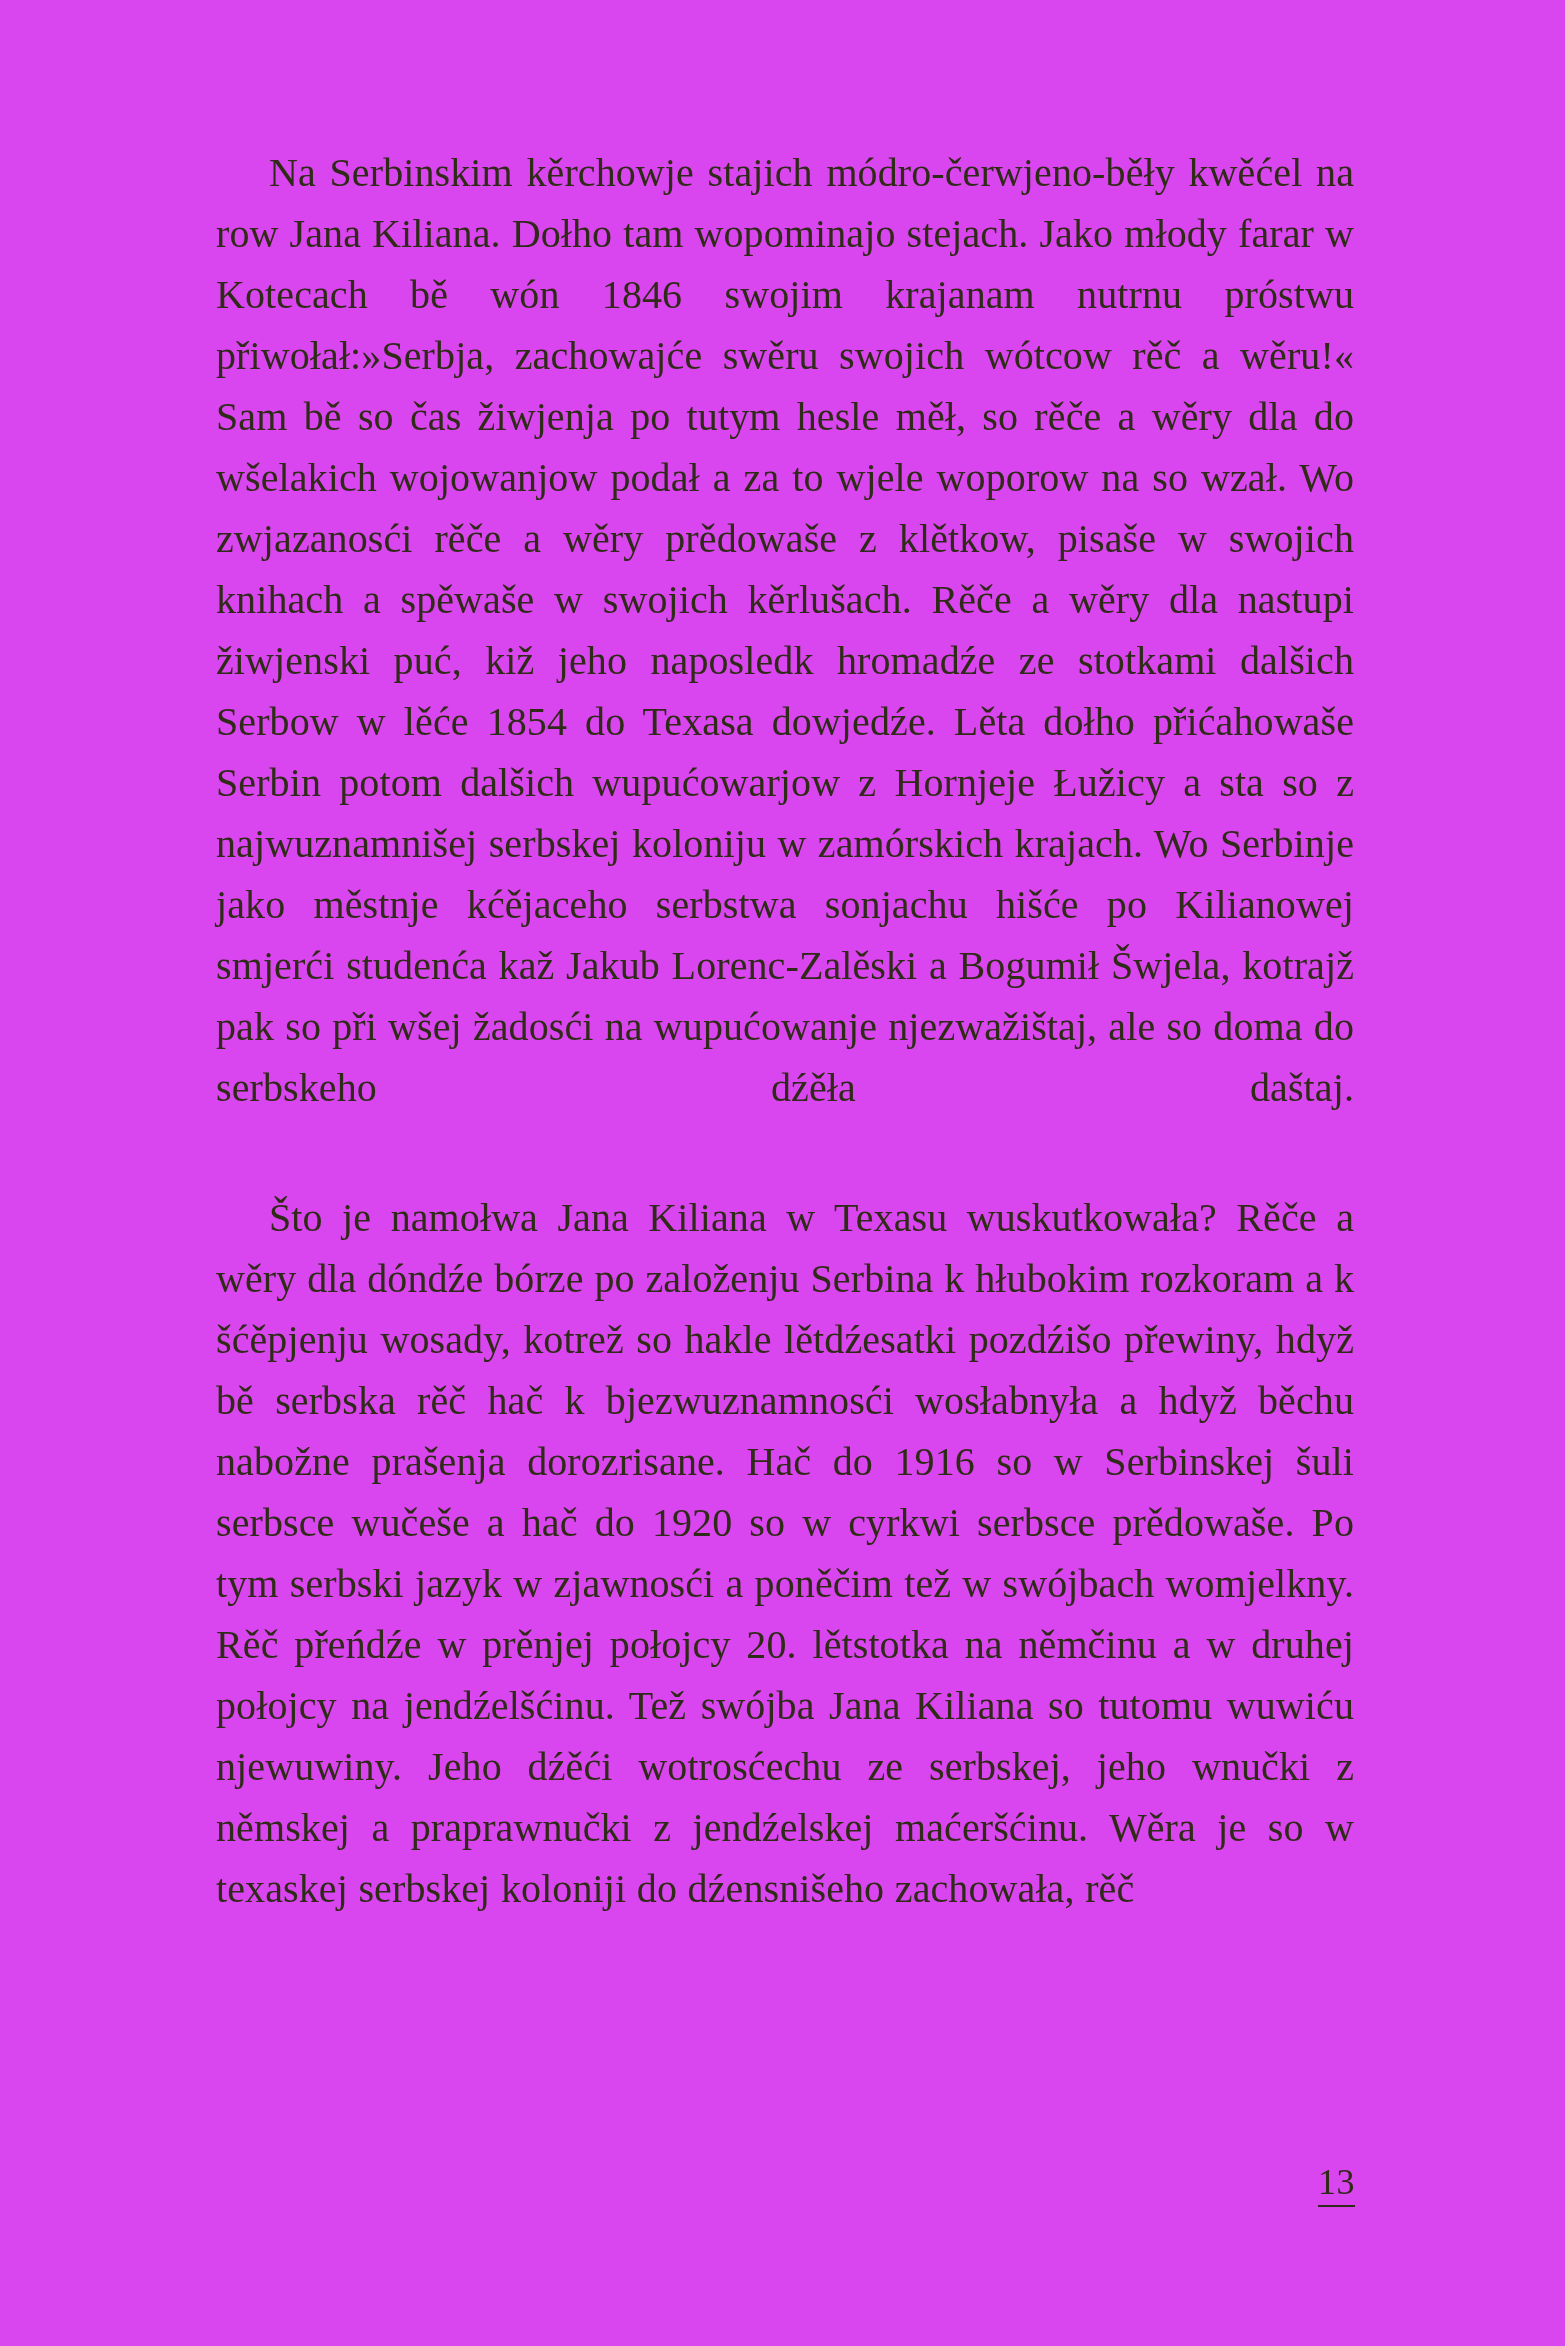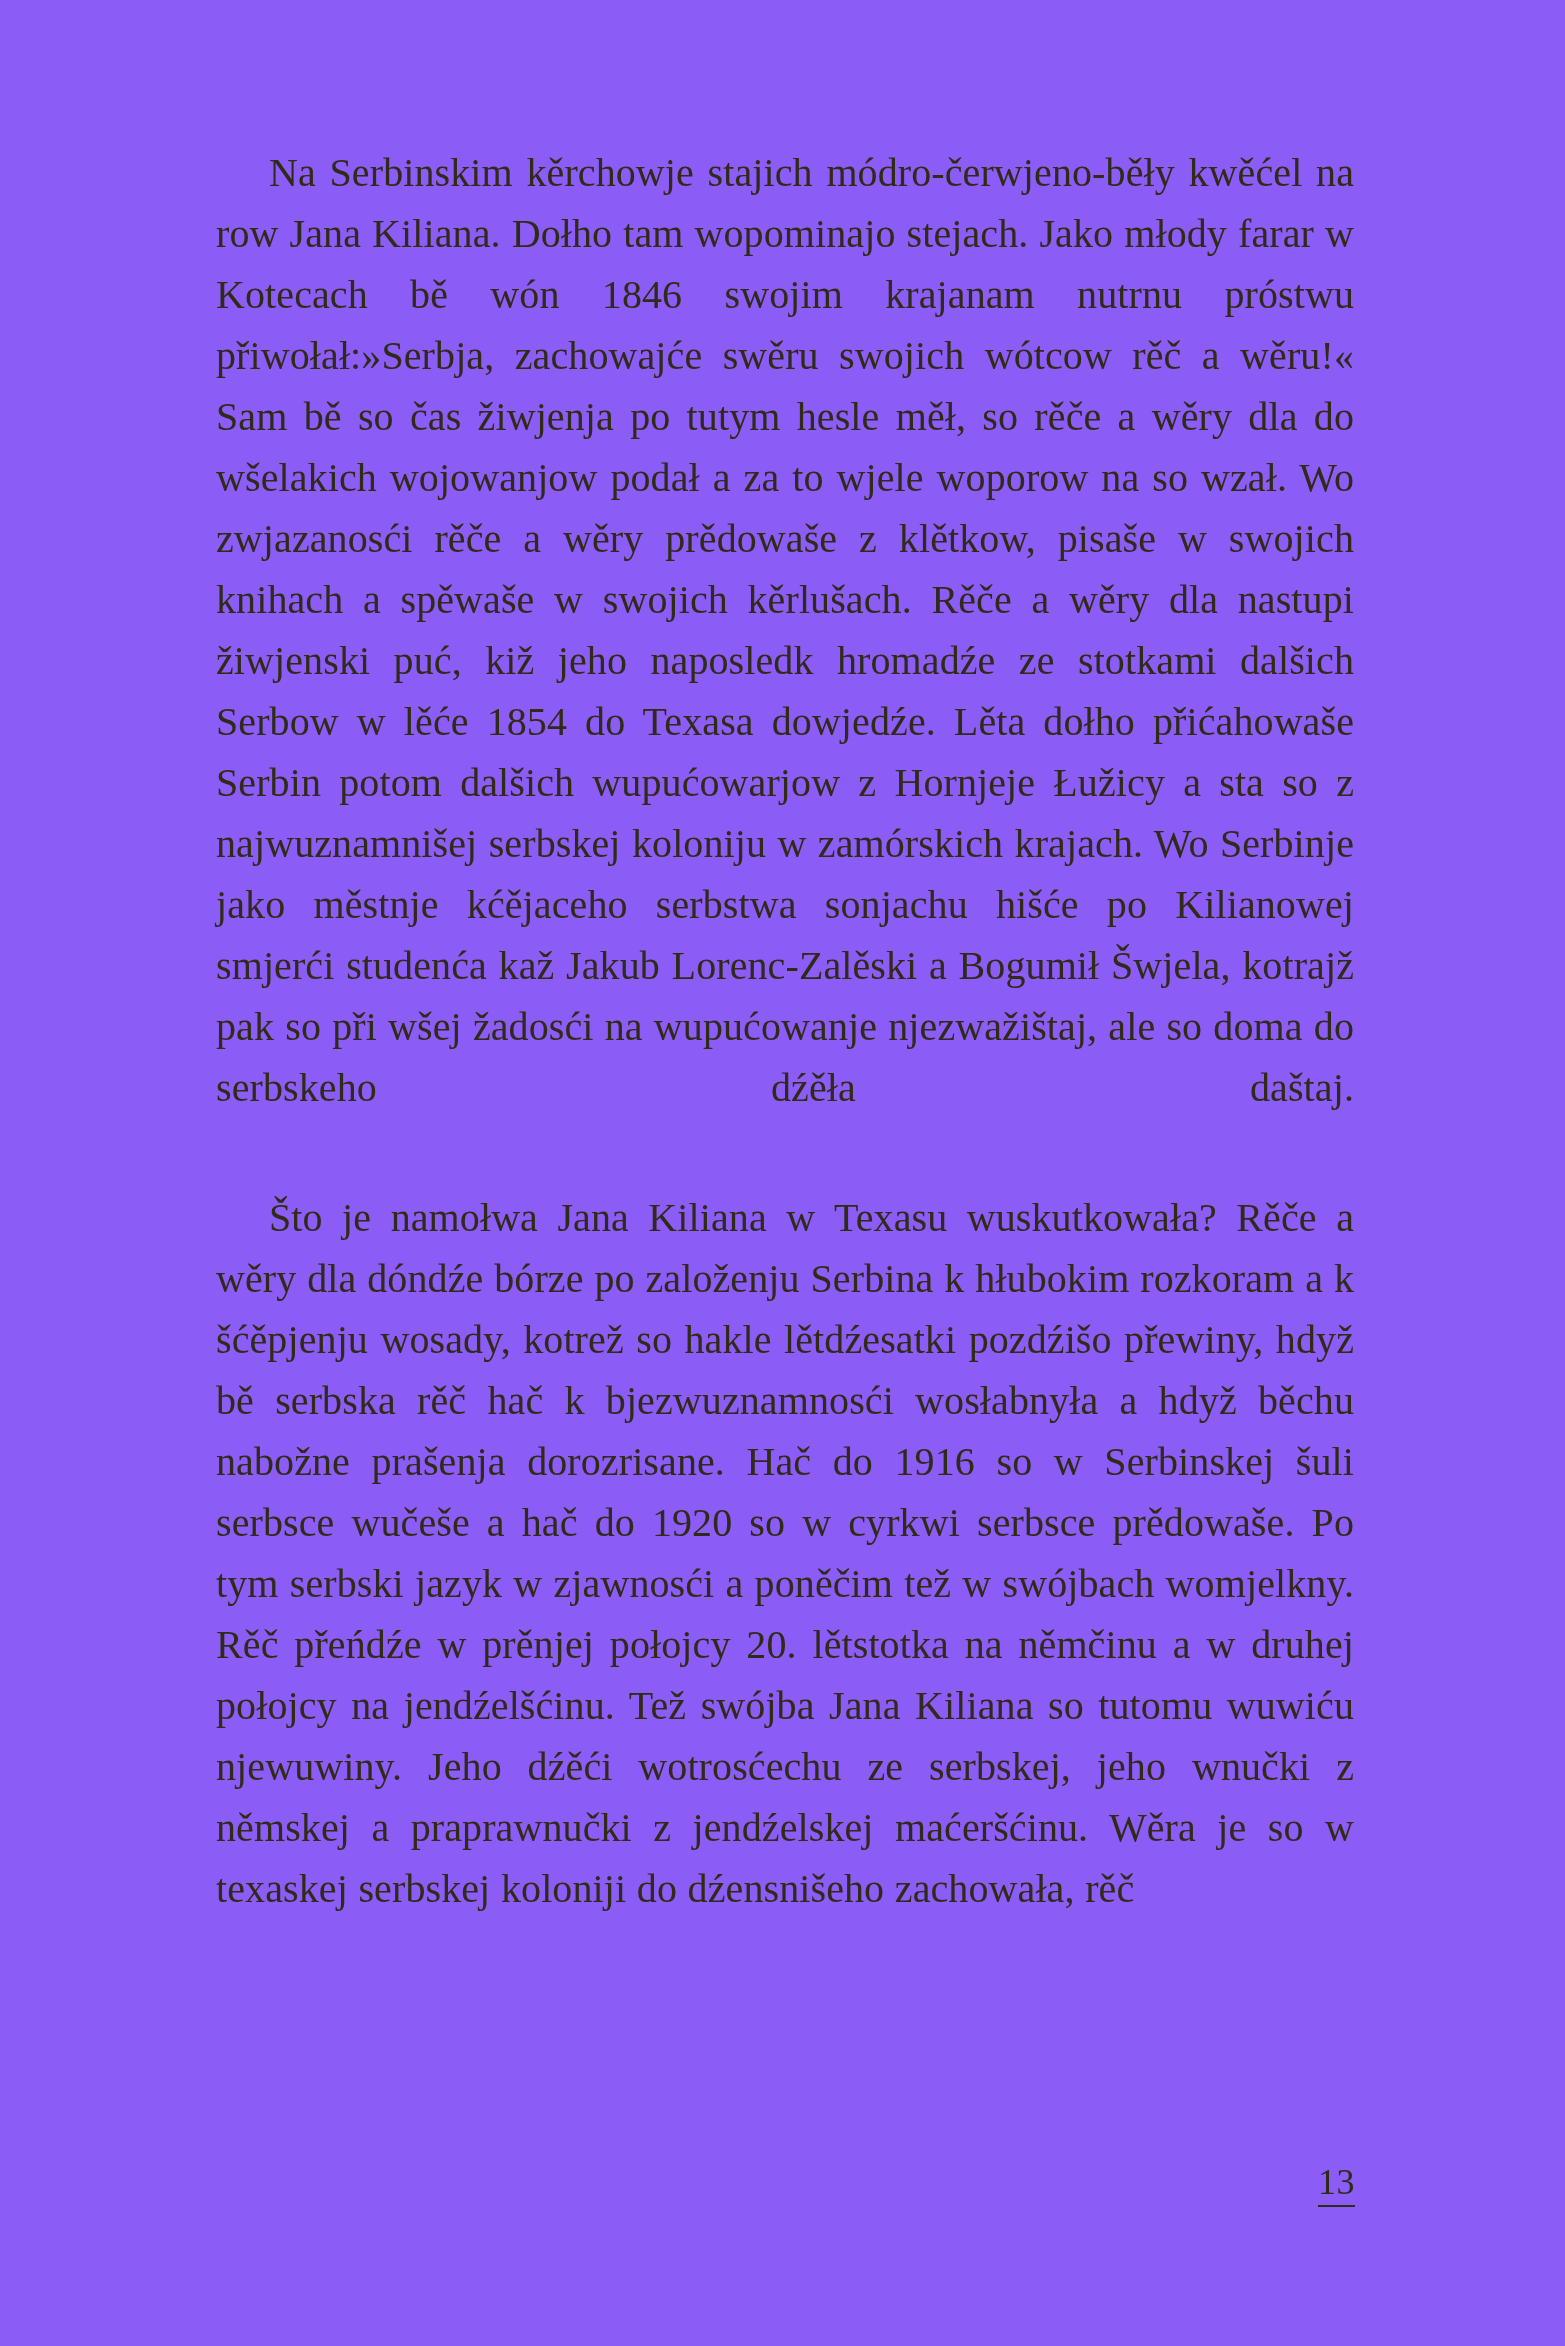--- a/index.html
+++ b/index.html
@@ -10,21 +10,21 @@
   body {
     width: 1565px;
     height: 2347px;
     position: relative;
     font-family: "Liberation Serif", "DejaVu Serif", serif;
     -webkit-font-smoothing: antialiased;
   }
   .page {
     position: absolute;
     inset: 0;
-    background: #8b5cf6;
+    background: #d946ef;
     overflow: hidden;
   }
   .text-block {
     position: absolute;
     left: 216px;
     top: 142px;
     width: 1138px;
   }
   .para {
     margin: 0;

